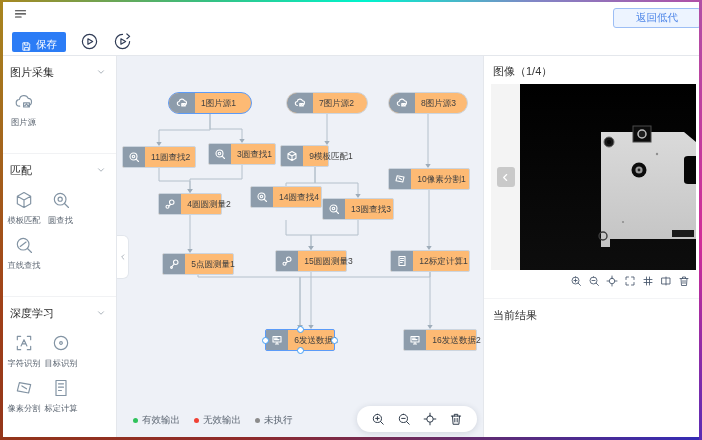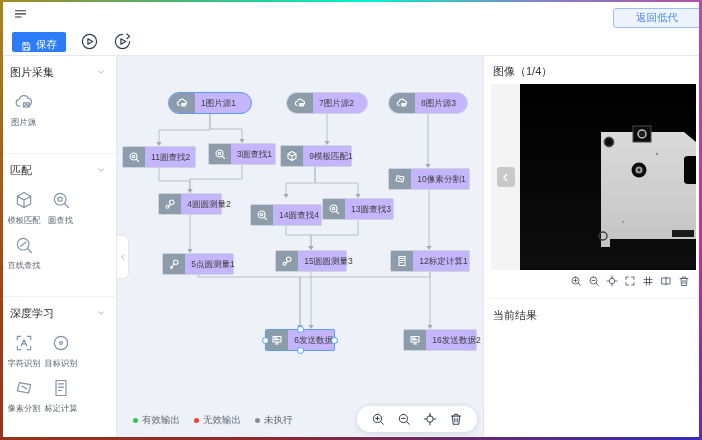--- a/index.html
+++ b/index.html
@@ -31,21 +31,21 @@
   .sb-title{font-size:11px;color:#2b2b2b;}
   .sb-head .chev{color:#9aa3ad;}
   .sb-items{display:flex;flex-wrap:wrap;padding:4px 2px 6px 5px;}
   .sb-section:last-child .sb-items{padding-left:46px;}
   .sb-item{width:35px;margin:3px 1px 5px;display:flex;flex-direction:column;align-items:center;cursor:pointer;color:#8293a3;}
   .sb-label{margin-top:4px;font-size:9px;color:#5a6470;white-space:nowrap;transform:scale(.92);}
 
   
   .canvas{position:absolute;left:117px;top:56px;width:366px;bottom:0;background:#eef1f7;overflow:hidden;}
   .edges{position:absolute;left:0;top:0;}
-  .node{position:absolute;height:22px;background:#c4b5fd;border:1px solid #ccd5df;border-radius:2px;display:flex;align-items:center;font-size:9px;color:#404040;box-sizing:border-box;cursor:pointer;}
+  .node{position:absolute;height:22px;background:#fdba74;border:1px solid #ccd5df;border-radius:2px;display:flex;align-items:center;font-size:9px;color:#404040;box-sizing:border-box;cursor:pointer;}
   .node .nic{width:22px;align-self:stretch;background:#8d9cab;color:#fff;display:flex;align-items:center;justify-content:center;flex:none;border-radius:1px 0 0 1px;}
   .node .nlabel{padding:0 5px;white-space:nowrap;transform:scale(.95);}
   .node.pill{border-radius:11px;}
   .node.pill .nic{width:26px;border-radius:10px 0 0 10px;}
   .node.accent,.node.selected{border-color:#5b9bf8;}
   .handle{position:absolute;width:5px;height:5px;background:#fff;border:1px solid #45a0f5;border-radius:50%;}
   .h-t{left:50%;top:-4px;margin-left:-3px;} .h-b{left:50%;bottom:-4px;margin-left:-3px;}
   .h-l{left:-4px;top:50%;margin-top:-3px;} .h-r{right:-4px;top:50%;margin-top:-3px;}
   .collapse-tab{position:absolute;left:0;top:179px;width:11px;height:42px;background:#fff;border:1px solid #e2e6ec;border-left:none;border-radius:0 6px 6px 0;display:flex;align-items:center;justify-content:center;color:#9aa3ad;cursor:pointer;}
   .legend{position:absolute;left:16px;bottom:13px;display:flex;gap:14px;font-size:9.5px;color:#5a6470;align-items:center;}
@@ -285,21 +285,21 @@
           <span class="nlabel">11圆查找2</span>
         </div>
         <div class="node" style="left: 91px; top: 87px; width: 68px;">
           <span class="nic">
             <svg viewBox="0 0 24 24" width="12" height="12" fill="none" stroke="currentColor" stroke-width="2.2" stroke-linecap="round" stroke-linejoin="round">
               <path d="M11 4a7 7 0 110 14 7 7 0 010-14zM16.2 16.2L21 21M11 8.5a2.5 2.5 0 110 5 2.5 2.5 0 010-5z"></path>
             </svg>
           </span>
           <span class="nlabel">3圆查找1</span>
         </div>
-        <div class="node" style="left: 163px; top: 89px; width: 72px;">
+        <div class="node" style="left: 163px; top: 89px; width: 49px;">
           <span class="nic">
             <svg viewBox="0 0 24 24" width="12" height="12" fill="none" stroke="currentColor" stroke-width="2.2" stroke-linecap="round" stroke-linejoin="round">
               <path d="M12 3l8 4.5v9L12 21l-8-4.5v-9zM12 12l8-4.5M12 12L4 7.5M12 12v9"></path>
             </svg>
           </span>
           <span class="nlabel">9模板匹配1</span>
         </div>
         <div class="node" style="left: 271px; top: 112px; width: 82px;">
           <span class="nic">
             <svg viewBox="0 0 24 24" width="12" height="12" fill="none" stroke="currentColor" stroke-width="2.2" stroke-linecap="round" stroke-linejoin="round">
@@ -309,21 +309,21 @@
           <span class="nlabel">10像素分割1</span>
         </div>
         <div class="node" style="left: 41px; top: 137px; width: 64px;">
           <span class="nic">
             <svg viewBox="0 0 24 24" width="12" height="12" fill="none" stroke="currentColor" stroke-width="2.2" stroke-linecap="round" stroke-linejoin="round">
               <path d="M15.5 4a4.5 4.5 0 110 9 4.5 4.5 0 010-9zM7 14.5a3 3 0 110 6 3 3 0 010-6zM9.3 16.7l3.2-3.2"></path>
             </svg>
           </span>
           <span class="nlabel">4圆圆测量2</span>
         </div>
-        <div class="node" style="left: 133px; top: 148px; width: 72px;">
+        <div class="node" style="left: 133px; top: 130px; width: 72px;">
           <span class="nic">
             <svg viewBox="0 0 24 24" width="12" height="12" fill="none" stroke="currentColor" stroke-width="2.2" stroke-linecap="round" stroke-linejoin="round">
               <path d="M11 4a7 7 0 110 14 7 7 0 010-14zM16.2 16.2L21 21M11 8.5a2.5 2.5 0 110 5 2.5 2.5 0 010-5z"></path>
             </svg>
           </span>
           <span class="nlabel">14圆查找4</span>
         </div>
         <div class="node" style="left: 205px; top: 142px; width: 72px;">
           <span class="nic">
             <svg viewBox="0 0 24 24" width="12" height="12" fill="none" stroke="currentColor" stroke-width="2.2" stroke-linecap="round" stroke-linejoin="round">

